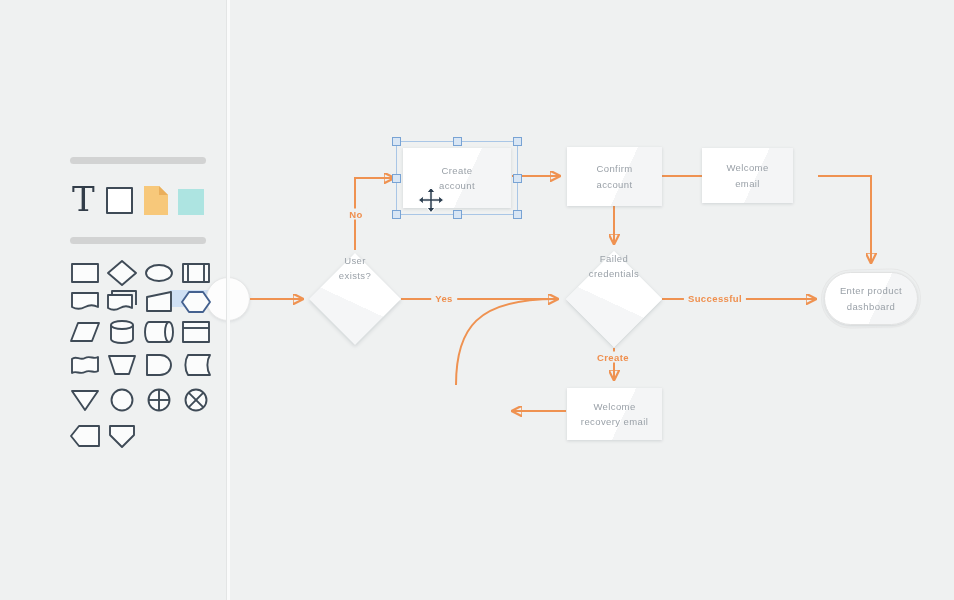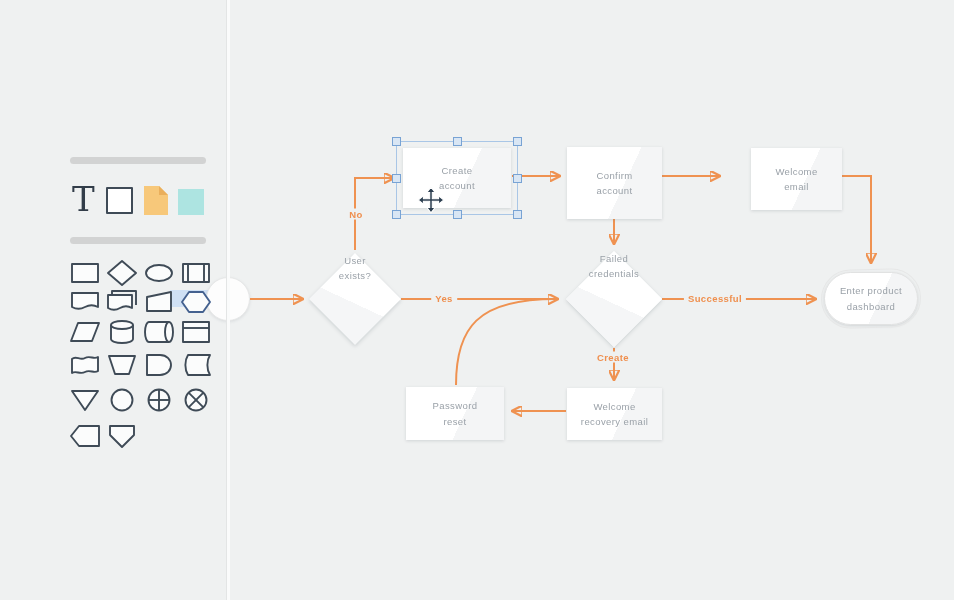--- a/index.html
+++ b/index.html
@@ -319,25 +319,25 @@
       <div class="handle h-s"></div>
       <div class="handle h-se"></div>
     </div>
     <div class="move-cursor">
       <svg width="28" height="28" viewBox="0 0 24 24">
         <path d="M12 1 L15.5 5.5 H13.1 V10.9 H18.5 V8.5 L23 12 L18.5 15.5 V13.1 H13.1 V18.5 H15.5 L12 23 L8.5 18.5 H10.9 V13.1 H5.5 V15.5 L1 12 L5.5 8.5 V10.9 H10.9 V5.5 H8.5 Z" fill="#2c3e50" stroke="#ffffff" stroke-width="0.9"></path>
       </svg>
     </div>
   </div>
 
-  <div class="node" style="left:567px; top:147px; width:95px; height:72px">
+  <div class="node" style="left:567px; top:147px; width:95px; height:59px">
     <div class="node-label" style="max-width:56px">Confirm account</div>
   </div>
 
-  <div class="node" style="left:751px; top:148px; width:91px; height:62px">
+  <div class="node" style="left:702px; top:148px; width:91px; height:55px">
     <div class="node-label" style="max-width:56px">Welcome email</div>
   </div>
 
   <div class="diamond-wrap" style="left:309px; top:253px; width:92px; height:92px">
     <div class="diamond-shape" style="width:65px; height:65px"></div>
     <div class="diamond-label">
         <div class="node-label" style="max-width:44px">User exists?</div>
       </div>
   </div>
 
@@ -349,17 +349,14 @@
   </div>
 
   <div class="node terminator" style="left:824px; top:272px; width:94px; height:53px">
     <div class="node-label" style="max-width:74px">Enter product dashboard</div>
   </div>
 
   <div class="node" style="left:567px; top:388px; width:95px; height:52px">
     <div class="node-label" style="max-width:84px">Welcome recovery email</div>
   </div>
 
-  <div class="node" style="left:406px; top:387px; width:98px; height:53px">
-    <div class="node-label" style="max-width:58px">Password reset</div>
-  </div>
 
 </div>
 
 </body></html>

